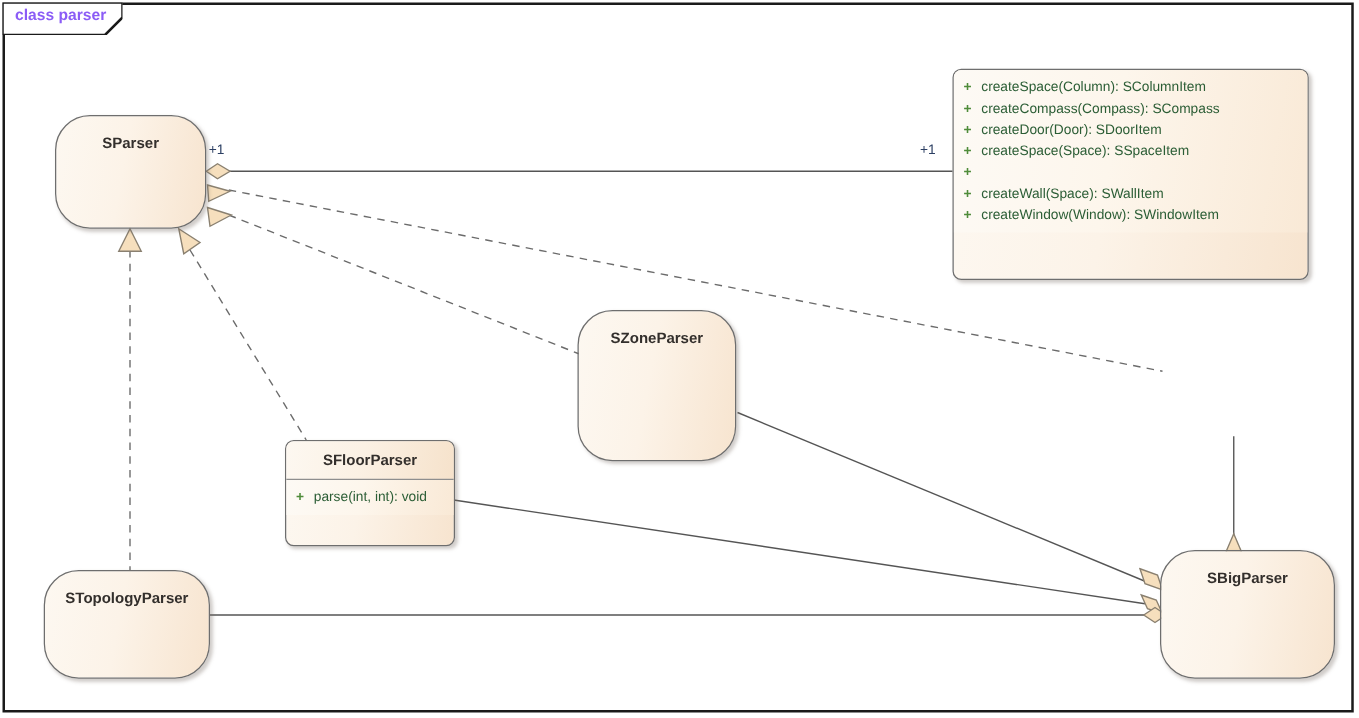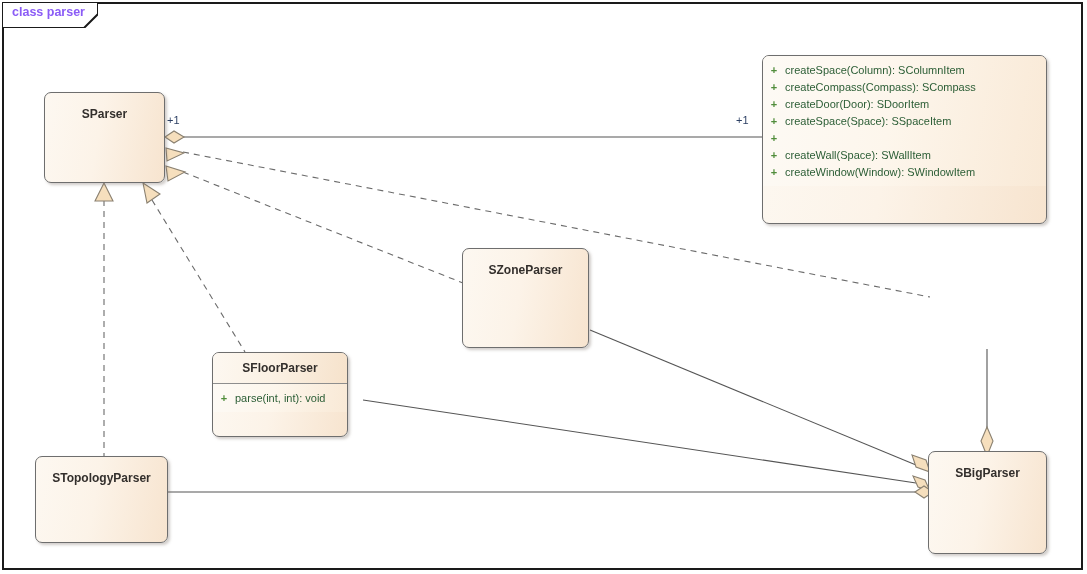--- a/index.html
+++ b/index.html
@@ -82,20 +82,21 @@
     box-sizing: border-box;
     border: 1px solid #6e6e6e;
     border-radius: 7px;
     background: linear-gradient(100deg, #fdf8f1 0%, #fcf3e8 45%, #f7e4cf 100%);
     box-shadow: 2px 2px 3px rgba(120, 110, 100, 0.35);
     overflow: hidden;
   }
   .uml-class.simple {
     display: flex;
     justify-content: center;
+    border-radius: 28px;
   }
   .class-name {
     font-size: 12px;
     font-weight: bold;
     color: #332f2c;
     text-align: center;
     white-space: nowrap;
   }
   .uml-class.simple .class-name {
     margin-top: 14px;
@@ -224,42 +225,42 @@
         <span class="member-vis">+</span>
         <span class="member-sig">createWall(Space): SWallItem</span>
       </div>
       <div class="member-row">
         <span class="member-vis">+</span>
         <span class="member-sig">createWindow(Window): SWindowItem</span>
       </div>
     </div>
   </div>
 
-  <div class="uml-class simple" style="left:462px; top:248px; width:127px; height:100px;">
+  <div class="uml-class simple" style="left:462px; top:248px; width:127px; height:121px;">
     <div class="class-name">SZoneParser</div>
   </div>
 
 
-  <div class="uml-class" style="left:212px; top:352px; width:136px; height:85px;">
+  <div class="uml-class" style="left:228px; top:352px; width:136px; height:85px;">
     <div class="compartment-header">
       <div class="class-name">SFloorParser</div>
     </div>
     <div class="compartment-body">
       <div class="member-row">
         <span class="member-vis">+</span>
         <span class="member-sig">parse(int, int): void</span>
       </div>
     </div>
   </div>
 
   <div class="uml-class simple" style="left:35px; top:456px; width:133px; height:87px;">
     <div class="class-name">STopologyParser</div>
   </div>
 
-  <div class="uml-class simple" style="left:928px; top:440px; width:119px; height:103px;margin-top:11px;">
+  <div class="uml-class simple" style="left:928px; top:440px; width:140px; height:103px;">
     <div class="class-name">SBigParser</div>
   </div>
 
   <div class="frame-border"></div>
   <svg class="frame-tab" viewBox="0 0 96 26" xmlns="http://www.w3.org/2000/svg">
     <path d="M0,0 L96,0 L96,12 L82,26 L0,26 Z" fill="#ffffff" stroke="#1a1a1a" stroke-width="2"></path>
   </svg>
   <div class="frame-tab-label">class parser</div>
 
 </div>

